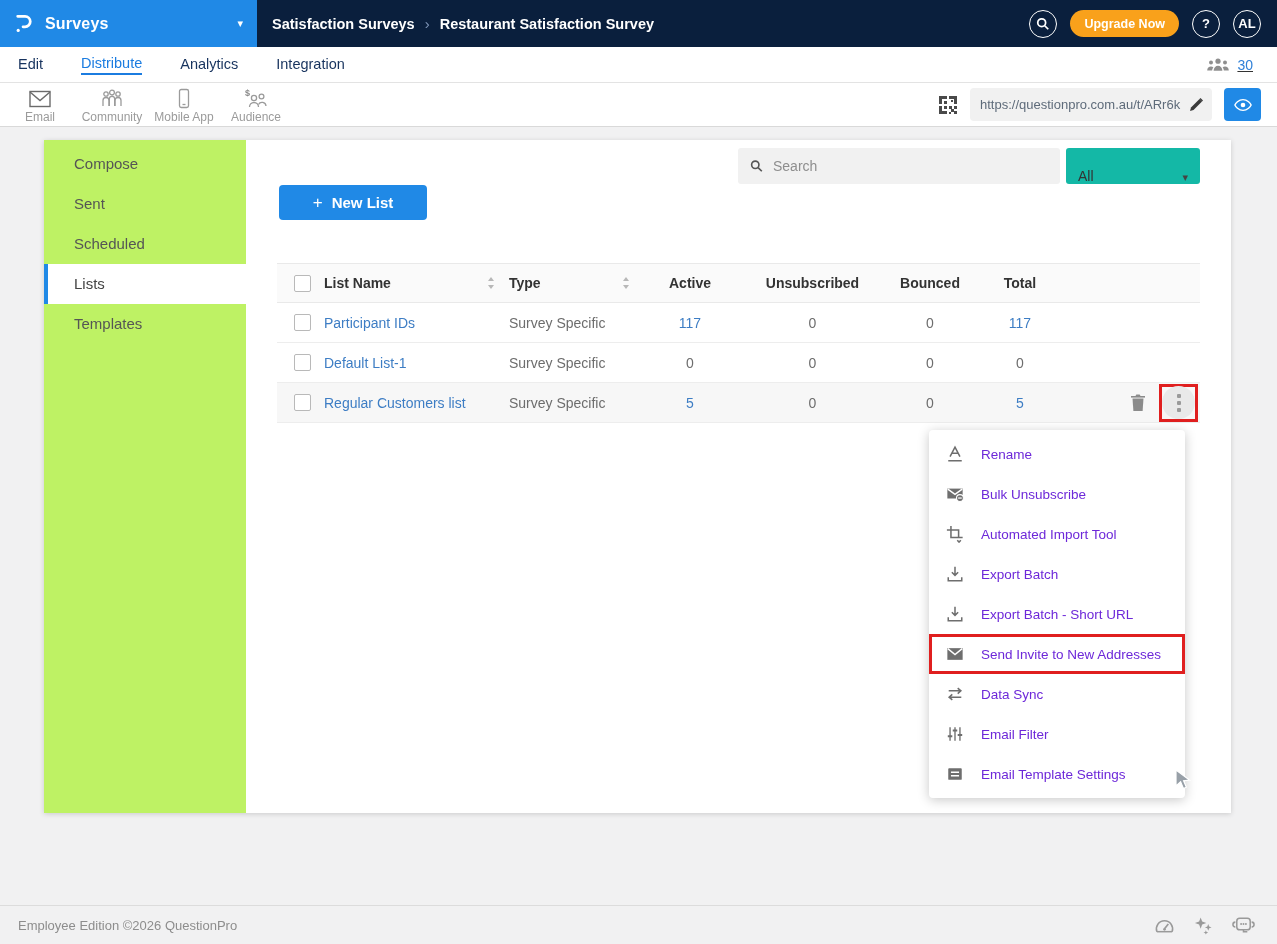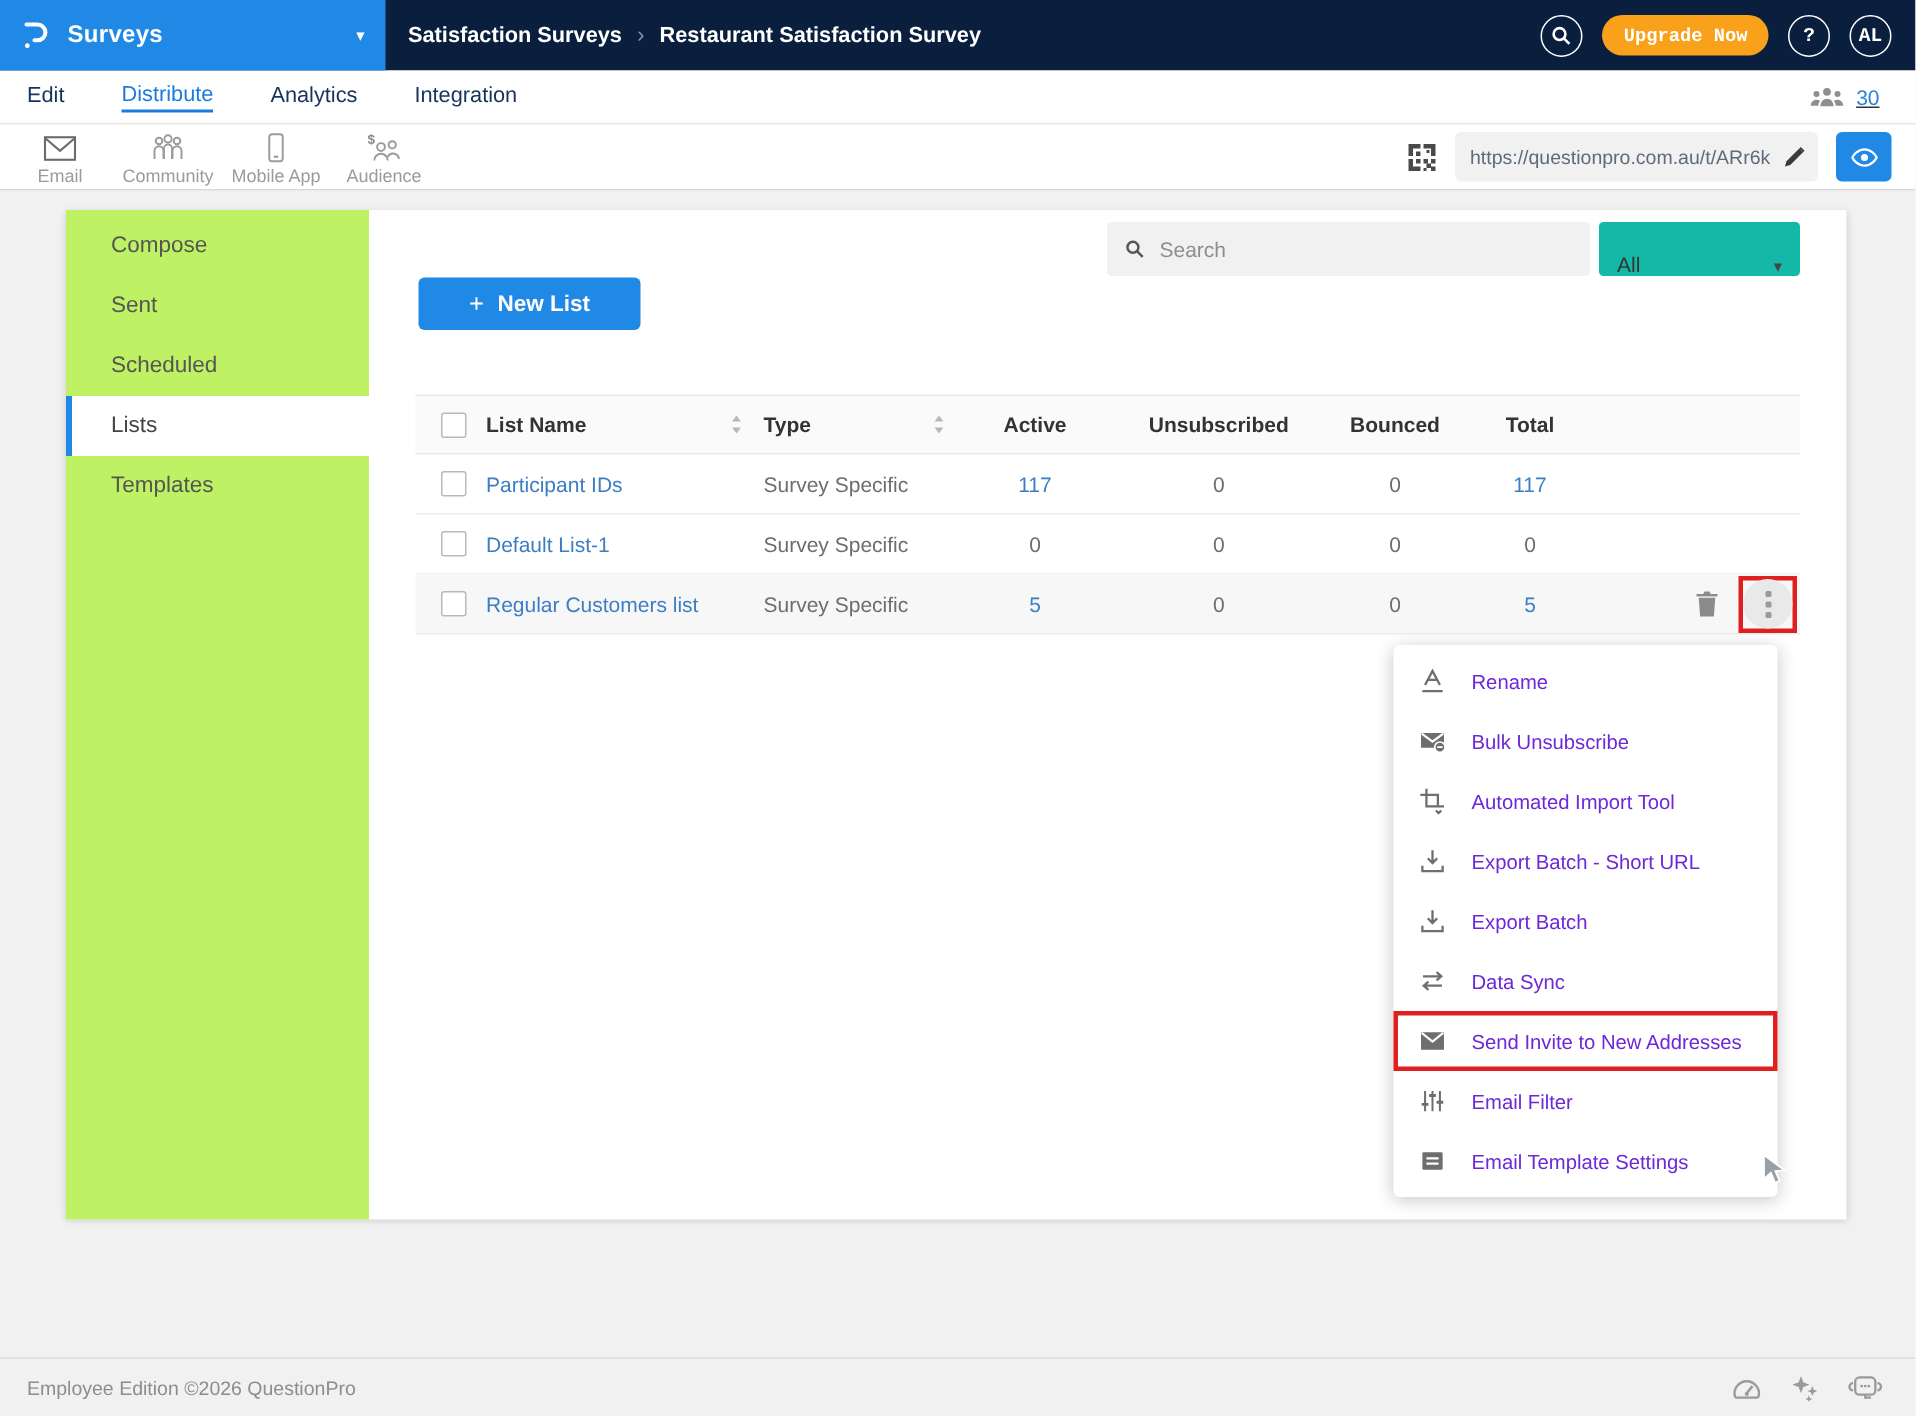--- a/index.html
+++ b/index.html
@@ -10,21 +10,21 @@
   }
 
   
   .topbar { height:47px; background:#0a1f3d; display:flex; align-items:center; }
   .logo-area { width:257px; height:47px; background:#2089e6; display:flex; align-items:center; padding:0 14px; }
   .logo-area .p-logo { margin-right:10px; }
   .logo-area .product { color:#fff; font-size:16px; font-weight:bold; letter-spacing:.2px; }
   .logo-area .caret { margin-left:auto; color:#fff; font-size:11px; }
   .breadcrumb { display:flex; align-items:center; margin-left:15px; color:#fff; font-size:14.5px; font-weight:bold; }
   .breadcrumb .sep { color:#7d93b5; margin:0 10px; font-size:15px; font-weight:normal; }
-  .top-actions { margin-left:auto; display:flex; align-items:center; gap:13px; padding-right:16px;font-family:Liberation Mono, monospace; }
+  .top-actions { margin-left:auto; display:flex; align-items:center; gap:13px; padding-right:16px; }
   .circle-btn { width:28px; height:28px; border:1.5px solid #fff; border-radius:50%; display:flex; align-items:center; justify-content:center; color:#fff; font-size:13px; font-weight:bold; }
   .upgrade-btn { height:27px; padding:0 14px; background:#f9a11b; border-radius:14px; color:#fff; font-size:12.5px; font-weight:bold; display:flex; align-items:center; }
 
   
   .tabbar { height:36px; background:#fff; border-bottom:1px solid #e3e3e3; display:flex; align-items:center; padding:0 18px; }
   .tab { font-size:14.5px; color:#17335e; margin-right:38px; padding-bottom:2px; cursor:default; }
   .tab.active { color:#1b7ce0; border-bottom:2px solid #1b7ce0; }
   .resp-count { margin-left:auto; display:flex; align-items:center; gap:7px; padding-right:6px;text-decoration:underline; }
   .resp-count .num { color:#2f80d8; font-size:14px; }
 
@@ -350,48 +350,48 @@
     </span>
     <span>Automated Import Tool</span>
   </div>
   <div class="ctx-item">
     <span class="ctx-ic">
       <svg width="18" height="18" viewBox="0 0 20 20" fill="none" stroke="#6e6e6e" stroke-width="1.7">
         <path d="M10 2 v9 M6.5 8 L10 11.5 L13.5 8"></path>
           <path d="M2.5 13.5 v4 h15 v-4"></path>
       </svg>
     </span>
-    <span>Export Batch - Short URL</span>
+    <span>Export Batch</span>
   </div>
   <div class="ctx-item">
     <span class="ctx-ic">
       <svg width="18" height="18" viewBox="0 0 20 20" fill="none" stroke="#6e6e6e" stroke-width="1.7">
         <path d="M10 2 v9 M6.5 8 L10 11.5 L13.5 8"></path>
           <path d="M2.5 13.5 v4 h15 v-4"></path>
       </svg>
     </span>
-    <span>Export Batch</span>
-  </div>
-  <div class="ctx-item">
-    <span class="ctx-ic">
-      <svg width="18" height="18" viewBox="0 0 20 20" fill="none" stroke="#6e6e6e" stroke-width="1.7">
-        <path d="M3 6.5 h13 M13 3.5 L16.5 6.5 L13 9.5"></path>
-          <path d="M17 13.5 H4 M7 10.5 L3.5 13.5 L7 16.5"></path>
-      </svg>
-    </span>
-    <span>Data Sync</span>
+    <span>Export Batch - Short URL</span>
   </div>
   <div class="ctx-item highlighted">
     <span class="ctx-ic">
       <svg width="18" height="18" viewBox="0 0 20 20">
         <path d="M1.5 3.5 h17 v13 h-17z" fill="#6e6e6e"></path>
         <path d="M2 4 L10 10.5 L18 4" stroke="#fff" stroke-width="1.6" fill="none"></path>
       </svg>
     </span>
     <span>Send Invite to New Addresses</span>
+  </div>
+  <div class="ctx-item">
+    <span class="ctx-ic">
+      <svg width="18" height="18" viewBox="0 0 20 20" fill="none" stroke="#6e6e6e" stroke-width="1.7">
+        <path d="M3 6.5 h13 M13 3.5 L16.5 6.5 L13 9.5"></path>
+          <path d="M17 13.5 H4 M7 10.5 L3.5 13.5 L7 16.5"></path>
+      </svg>
+    </span>
+    <span>Data Sync</span>
   </div>
   <div class="ctx-item">
     <span class="ctx-ic">
       <svg width="18" height="18" viewBox="0 0 20 20" fill="none" stroke="#6e6e6e" stroke-width="1.7">
         <path d="M4.5 2.5 v15 M10 2.5 v15 M15.5 2.5 v15" stroke-width="1.5"></path>
         <path d="M2 12.5 h5 M7.5 6 h5 M13 11 h5" stroke-width="2.2"></path>
       </svg>
     </span>
     <span>Email Filter</span>
   </div>

